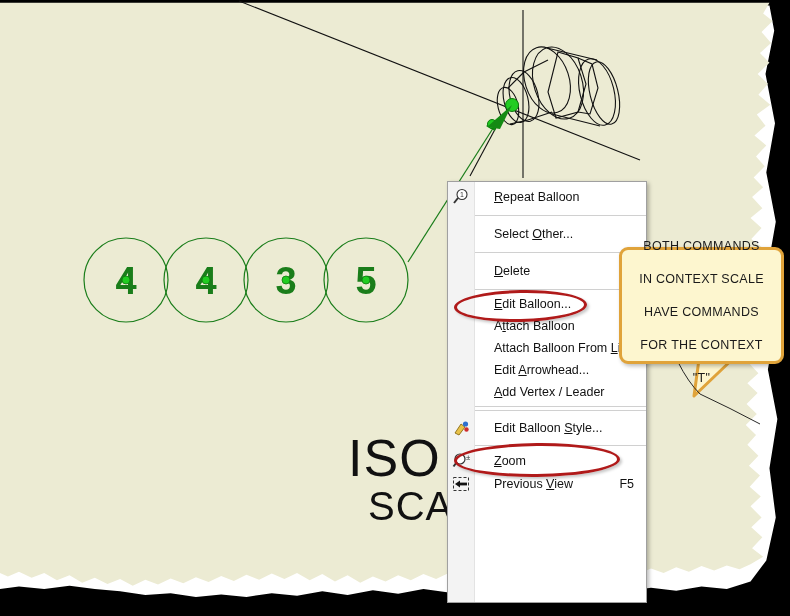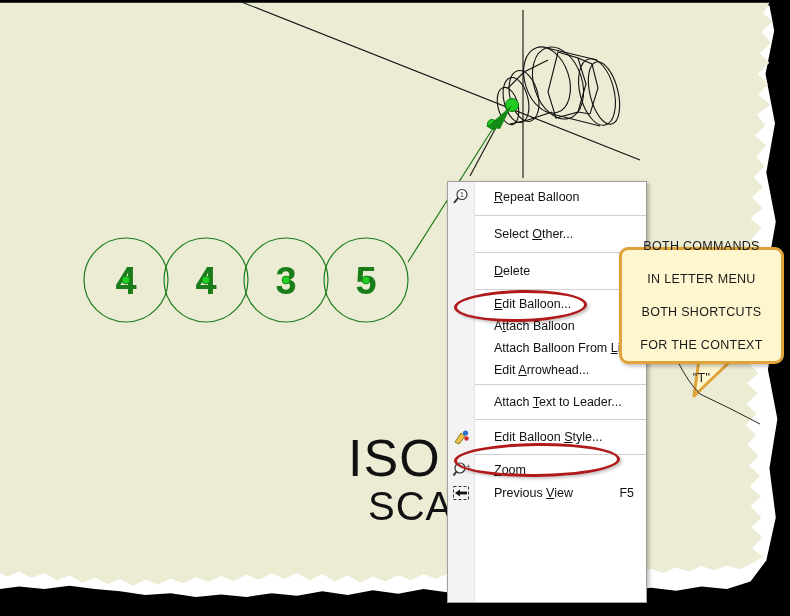--- a/index.html
+++ b/index.html
@@ -203,25 +203,25 @@
     </div>
     <div class="mi" style="height:22px">
       <span class="lbl">A<u>t</u>tach Balloon</span>
     </div>
     <div class="mi" style="height:22px">
       <span class="lbl">Attach Balloon From <u>L</u>ist...</span>
     </div>
     <div class="mi" style="height:22px">
       <span class="lbl">Edit <u>A</u>rrowhead...</span>
     </div>
-    <div class="sep"></div>
-
-    <div class="mi" style="height:28px">
-      <span class="lbl">Attach <u>T</u>ext to Leader...</span>
-    </div>
+    <div class="mi" style="height:22px">
+      <span class="lbl"><u>A</u>dd Vertex / Leader</span>
+    </div>
+    <div class="sep"></div>
+
     <div class="sep"></div>
 
     <div class="mi" style="height:28px">
       <span class="ico">
         <svg viewBox="0 0 18 18" width="18" height="18">
             <path d="M3 14 L9 5 L13 8 L7 16 Z" fill="#e8c24a" stroke="#8a6b12" stroke-width=".9"></path>
             <circle cx="13.5" cy="5" r="2.6" fill="#2d6fd0"></circle>
             <circle cx="14.5" cy="10.5" r="2.2" fill="#cf2d2d"></circle>
           </svg>
       </span>
@@ -251,19 +251,19 @@
       <span class="shortcut">F5</span>
     </div>
 
   </div>
 
   <div class="redring" id="ring-attach-balloon"></div>
   <div class="redring" id="ring-attach-text"></div>
 
   <div id="callout">
     <div class="cl">BOTH COMMANDS</div>
-    <div class="cl">IN LETTER MENU</div>
-    <div class="cl">BOTH SHORTCUTS</div>
+    <div class="cl">IN CONTEXT SCALE</div>
+    <div class="cl">HAVE COMMANDS</div>
     <div class="cl">FOR  THE CONTEXT</div>
     <div class="cl">"T"</div>
   </div>
 
 </div>
 
 </body></html>

